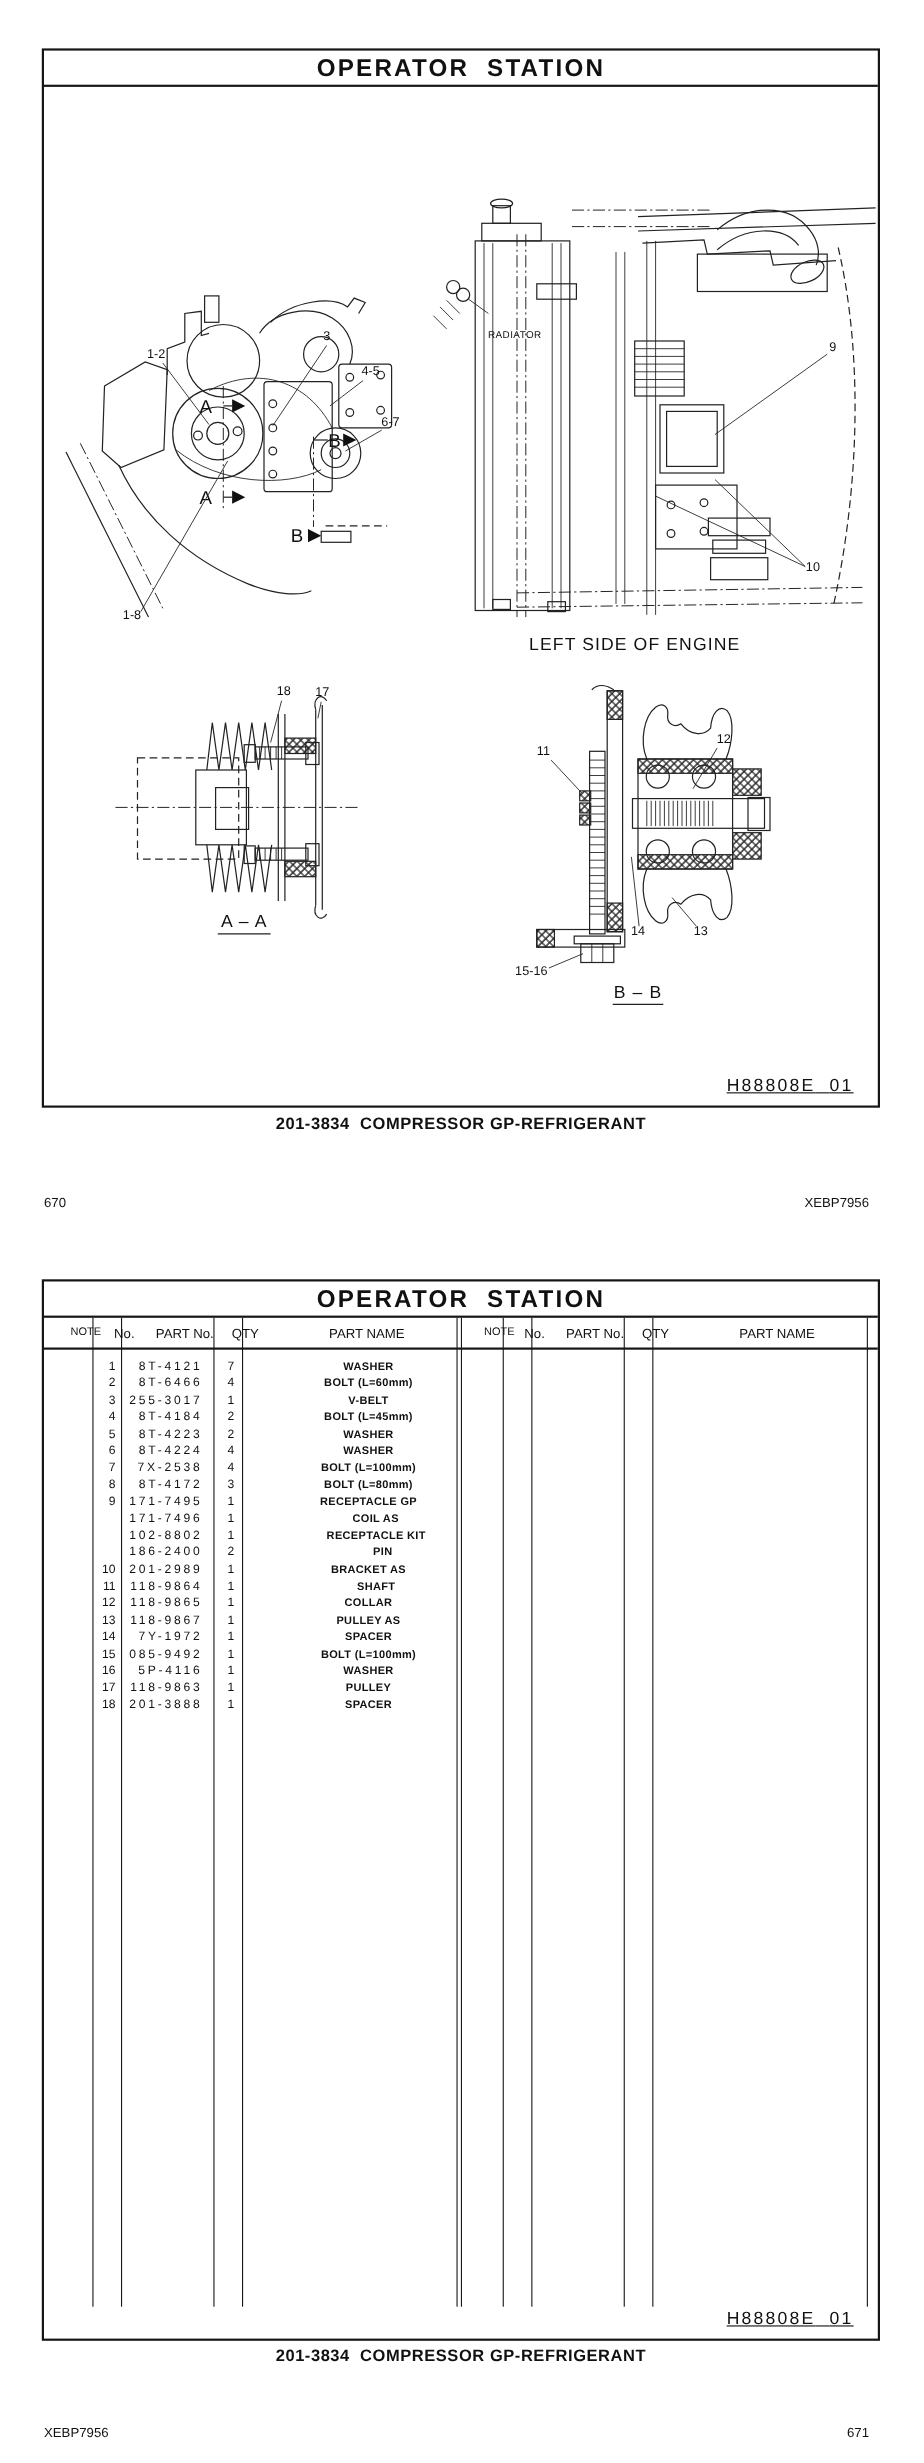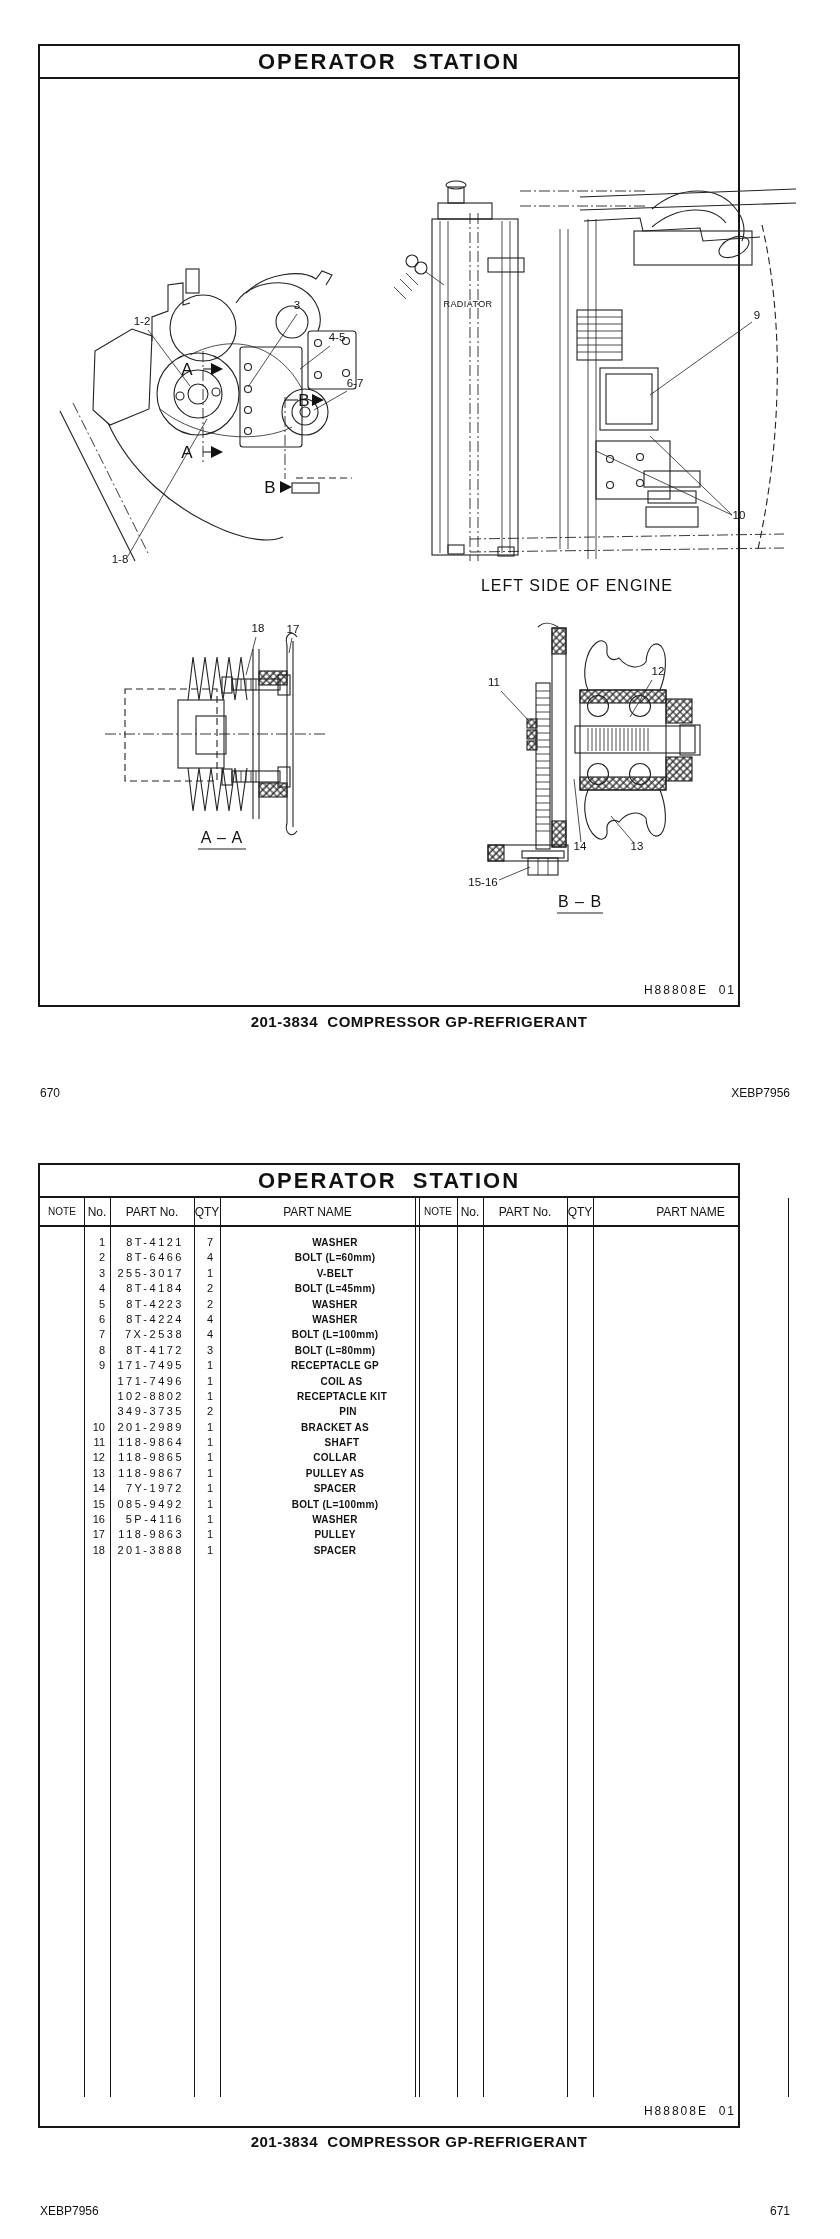--- a/index.html
+++ b/index.html
@@ -1,22 +1,22 @@
 <!DOCTYPE html>
 <html><head>
 <meta charset="utf-8">
 <style>
   html,body{margin:0;padding:0;width:840px;height:2239px;background:#fff;
     font-family:"Liberation Sans",sans-serif;color:#111;overflow:hidden;position:relative;}
-  .page{position:absolute;left:38px;width:702px;background:#fff;border:2px solid #161616;box-sizing:border-box;}
+  .page{position:absolute;left:38px;width:762px;background:#fff;border:2px solid #161616;box-sizing:border-box;}
   #page1{top:44px;height:963px;}
   #page2{top:1163px;height:965px;}
   .page-title{height:31px;border-bottom:2px solid #161616;display:flex;align-items:center;justify-content:center;}
   .page-title span{font-size:22px;font-weight:bold;letter-spacing:2px;white-space:pre;}
-  .code-tag{position:absolute;right:2px;bottom:8px;font-size:12px;letter-spacing:2px;white-space:pre;}
+  .code-tag{position:absolute;right:22px;bottom:8px;font-size:16px;letter-spacing:2px;white-space:pre;text-decoration:underline;}
   .caption{position:absolute;left:38px;width:762px;text-align:center;font-size:15px;font-weight:bold;
     letter-spacing:.5px;white-space:pre;}
   #caption1{top:1013px;}
   #caption2{top:2133px;}
   .footer{position:absolute;left:38px;width:762px;font-size:12px;}
   #footer1{top:1086px;}
   #footer2{top:2204px;}
   .footer .fl{position:absolute;left:2px;}
   .footer .fr{position:absolute;right:10px;}
   
@@ -29,21 +29,21 @@
   .diagram text.sec{font-size:17px;}
   .diagram text.big{font-size:16px;letter-spacing:1px;}
   .diagram text.t9{font-size:9px;letter-spacing:.4px;}
   .diagram .arr{fill:#111;stroke:none;}
   .diagram .hatch{fill:url(#h);}
   
   .tbl{position:absolute;left:0;top:33px;right:0;}
   .vline{position:absolute;top:0;width:1px;height:899px;background:#161616;}
   .hline{position:absolute;left:0;right:0;top:27px;height:2px;background:#161616;}
   .grid{display:grid;grid-template-columns:44px 26px 84px 26px 195px 4px 38px 26px 84px 26px 195px 1fr;}
-  .thead{position:absolute;left:0;right:0;top:0;height:27px;}
+  .thead{position:absolute;left:16px;right:0;top:0;height:27px;}
   .thead .hc{display:flex;align-items:center;justify-content:center;font-size:12px;}
   .thead .hc.small{font-size:10px;}
   .rows{position:absolute;left:0;right:0;top:37px;}
   .trow{height:15.4px;line-height:15.4px;}
   .cell{overflow:hidden;white-space:nowrap;}
   .c-no{text-align:right;padding-right:5px;font-size:11px;}
   .c-part{text-align:right;padding-right:10px;font-size:11px;letter-spacing:2.5px;}
   .c-qty{text-align:right;padding-right:7px;font-size:11px;}
   .c-name{text-align:center;padding-left:10px;font-size:10px;font-weight:bold;letter-spacing:.3px;margin-left:25px;}
 </style>
@@ -448,21 +448,21 @@
           <div class="cell c-note"></div>
           <div class="cell c-no"></div>
           <div class="cell c-part"></div>
           <div class="cell c-qty"></div>
           <div class="cell c-name"></div>
           <div class="cell c-fill"></div>
         </div>
         <div class="trow grid">
           <div class="cell c-note"></div>
           <div class="cell c-no"></div>
-          <div class="cell c-part">349-3735</div>
+          <div class="cell c-part">186-2400</div>
           <div class="cell c-qty">2</div>
           <div class="cell c-name" style="padding-left: 36px;">PIN</div>
           <div class="cell c-gap"></div>
           <div class="cell c-note"></div>
           <div class="cell c-no"></div>
           <div class="cell c-part"></div>
           <div class="cell c-qty"></div>
           <div class="cell c-name"></div>
           <div class="cell c-fill"></div>
         </div>

